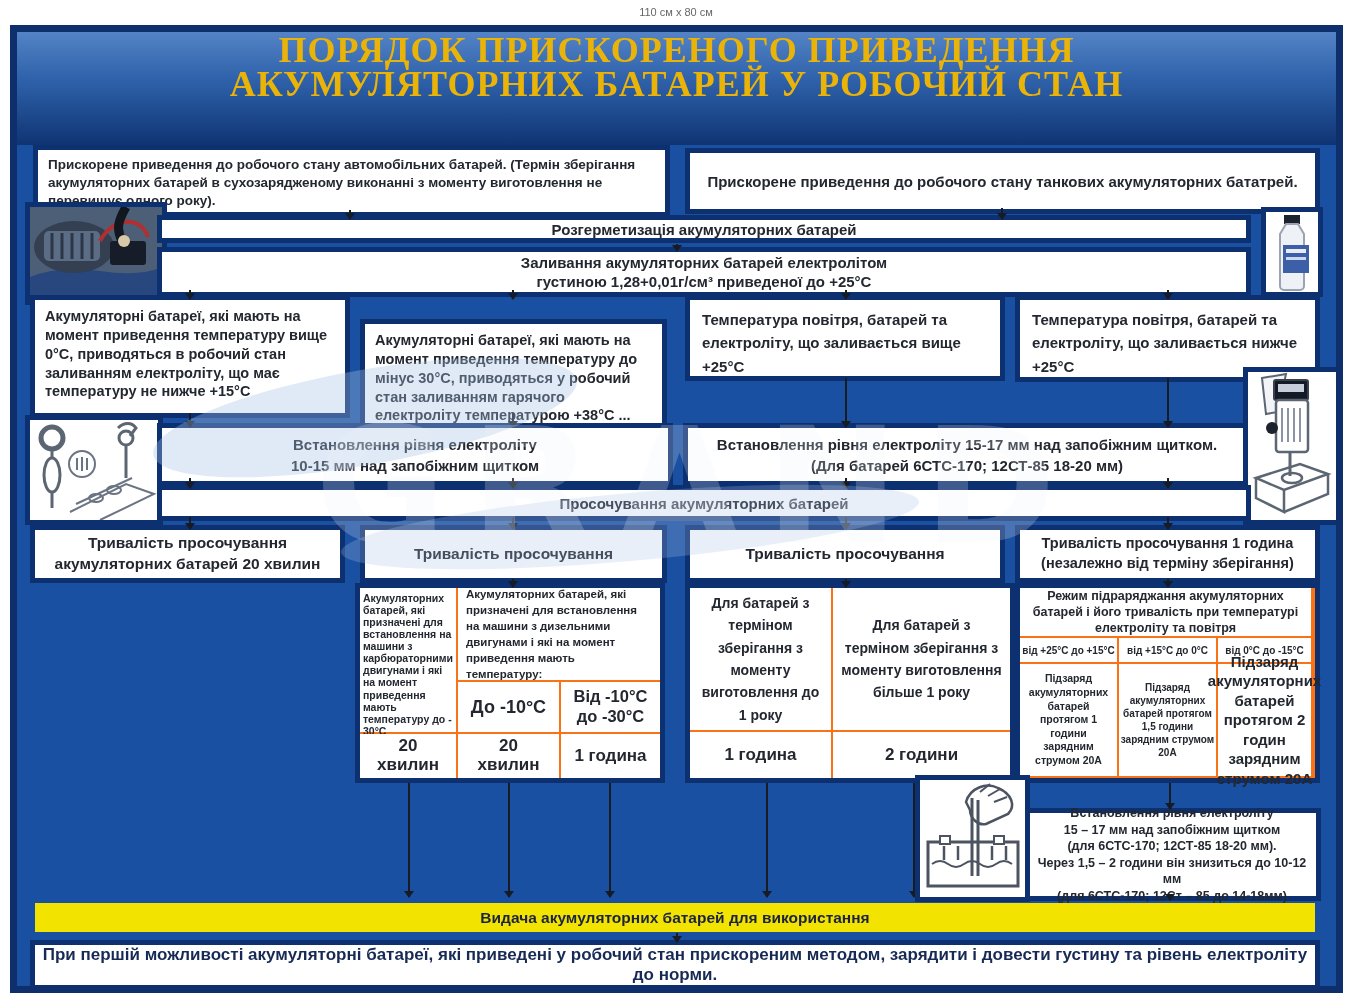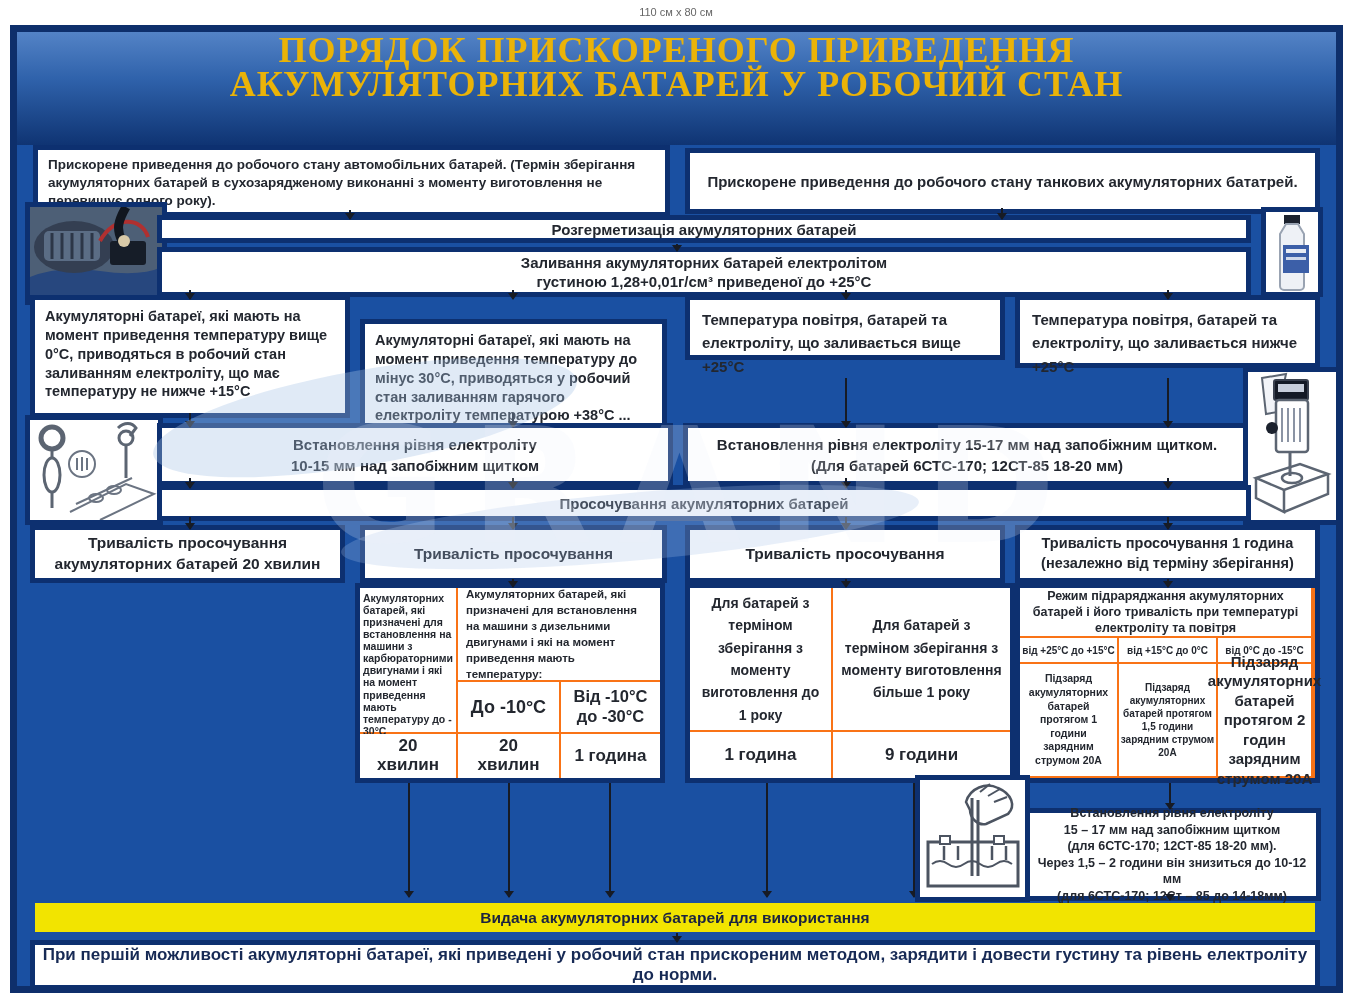--- a/index.html
+++ b/index.html
@@ -80,22 +80,22 @@
         <rect x="18" y="2" width="16" height="9" fill="#1c222e"></rect>
         <path d="M20,11 h12 l6,10 v52 a4,4 0 0 1 -4,4 h-16 a4,4 0 0 1 -4,-4 v-52 z" fill="#eef1f6" stroke="#99a3b2" stroke-width="2"></path>
         <rect x="17" y="32" width="26" height="28" fill="#3c5fa8"></rect>
         <rect x="20" y="36" width="20" height="4" fill="#e8ecf4"></rect>
         <rect x="20" y="44" width="20" height="3" fill="#cfd8ea"></rect>
       </svg>
     </div>
 
     <div class="box" style="left:25px; top:275px; width:310px; height:113px; font-size:14.5px; line-height:1.3; padding:7px 10px;">Акумуляторні батареї, які мають на момент приведення температуру вище 0°С, приводяться в робочий стан заливанням електроліту, що має температуру не нижче +15°С</div>
     <div class="box" style="left:355px; top:275px; width:297px; height:113px; font-size:14.5px; line-height:1.3; padding:7px 10px;margin-top:24px;">Акумуляторні батареї, які мають на момент приведення температуру до мінус 30°С, приводяться у робочий стан заливанням гарячого електроліту температурою +38°С ... +42°С</div>
-    <div class="box" style="left:680px; top:275px; width:310px; height:55px; font-size:15px; line-height:1.55; padding:8px 12px;">Температура повітря, батарей та електроліту, що заливається вище +25°С</div>
-    <div class="box" style="left:1010px; top:275px; width:295px; height:63px; font-size:15px; line-height:1.55; padding:8px 12px;">Температура повітря, батарей та електроліту, що заливається нижче +25°С</div>
+    <div class="box" style="left:680px; top:275px; width:310px; height:76px; font-size:15px; line-height:1.55; padding:8px 12px;">Температура повітря, батарей та електроліту, що заливається вище +25°С</div>
+    <div class="box" style="left:1010px; top:275px; width:295px; height:77px; font-size:15px; line-height:1.55; padding:8px 12px;">Температура повітря, батарей та електроліту, що заливається нижче +25°С</div>
 
     <div class="box imgbox" style="left:20px; top:395px; width:128px; height:100px;">
       <svg viewBox="0 0 128 100" width="128" height="100">
         <g fill="none" stroke="#5c6572" stroke-width="3">
           <circle cx="22" cy="18" r="11" stroke-width="5"></circle>
           <path d="M22,29 L22,38"></path>
           <ellipse cx="22" cy="55" rx="8" ry="17"></ellipse>
           <path d="M22,72 L22,88"></path>
         </g>
         <g fill="none" stroke="#6b7482" stroke-width="2">
@@ -166,21 +166,21 @@
       <div class="cell" style="grid-column:3; grid-row:2; font-size:16.5px; line-height:1.2;">Від -10°С до -30°С</div>
       <div class="cell" style="grid-column:1; grid-row:3; font-size:17px; line-height:1.1; padding:0 14px;">20 хвилин</div>
       <div class="cell" style="grid-column:2; grid-row:3; font-size:17px; line-height:1.1; padding:0 16px;">20 хвилин</div>
       <div class="cell" style="grid-column:3; grid-row:3; font-size:17px;">1 година</div>
     </div>
 
     <div class="tbl" style="left:680px; top:563px; width:320px; height:190px; grid-template-columns:141px 177px; grid-template-rows:142px 46px;">
       <div class="cell" style="font-size:14px; line-height:1.6; padding:8px;">Для батарей з терміном зберігання з моменту виготовлення до 1 року</div>
       <div class="cell" style="font-size:14px; line-height:1.6; padding:8px;">Для батарей з терміном зберігання з моменту виготовлення більше 1 року</div>
       <div class="cell" style="font-size:17px;">1 година</div>
-      <div class="cell" style="font-size:17px;">9 години</div>
+      <div class="cell" style="font-size:17px;">2 години</div>
     </div>
 
     <div class="tbl" style="left:1010px; top:563px; width:295px; height:190px; grid-template-columns:97px 97px 93px; grid-template-rows:48px 24px 112px;">
       <div class="cell" style="grid-column:1/4; grid-row:1; font-size:12.5px; line-height:1.3; padding:2px 6px;">Режим підраряджання акумуляторних батарей і його тривалість при температурі електроліту та повітря</div>
       <div class="cell" style="grid-column:1; grid-row:2; font-size:10px; white-space:nowrap;">від +25°С до +15°С</div>
       <div class="cell" style="grid-column:2; grid-row:2; font-size:10px; white-space:nowrap;">від +15°С до 0°С</div>
       <div class="cell" style="grid-column:3; grid-row:2; font-size:10px; white-space:nowrap;">від 0°С до -15°С</div>
       <div class="cell" style="grid-column:1; grid-row:3; font-size:10.5px; line-height:1.3; padding:4px;">Підзаряд акумуляторних батарей протягом 1 години зарядним струмом 20А</div>
       <div class="cell" style="grid-column:2; grid-row:3; font-size:10px; line-height:1.3; ">Підзаряд акумуляторних батарей протягом 1,5 години зарядним струмом 20А</div>
       <div class="cell" style="grid-column:3; grid-row:3; font-size:15px; line-height:1.3; padding:4px;">Підзаряд акумуляторних батарей протягом 2 годин зарядним струмом 20А</div>

